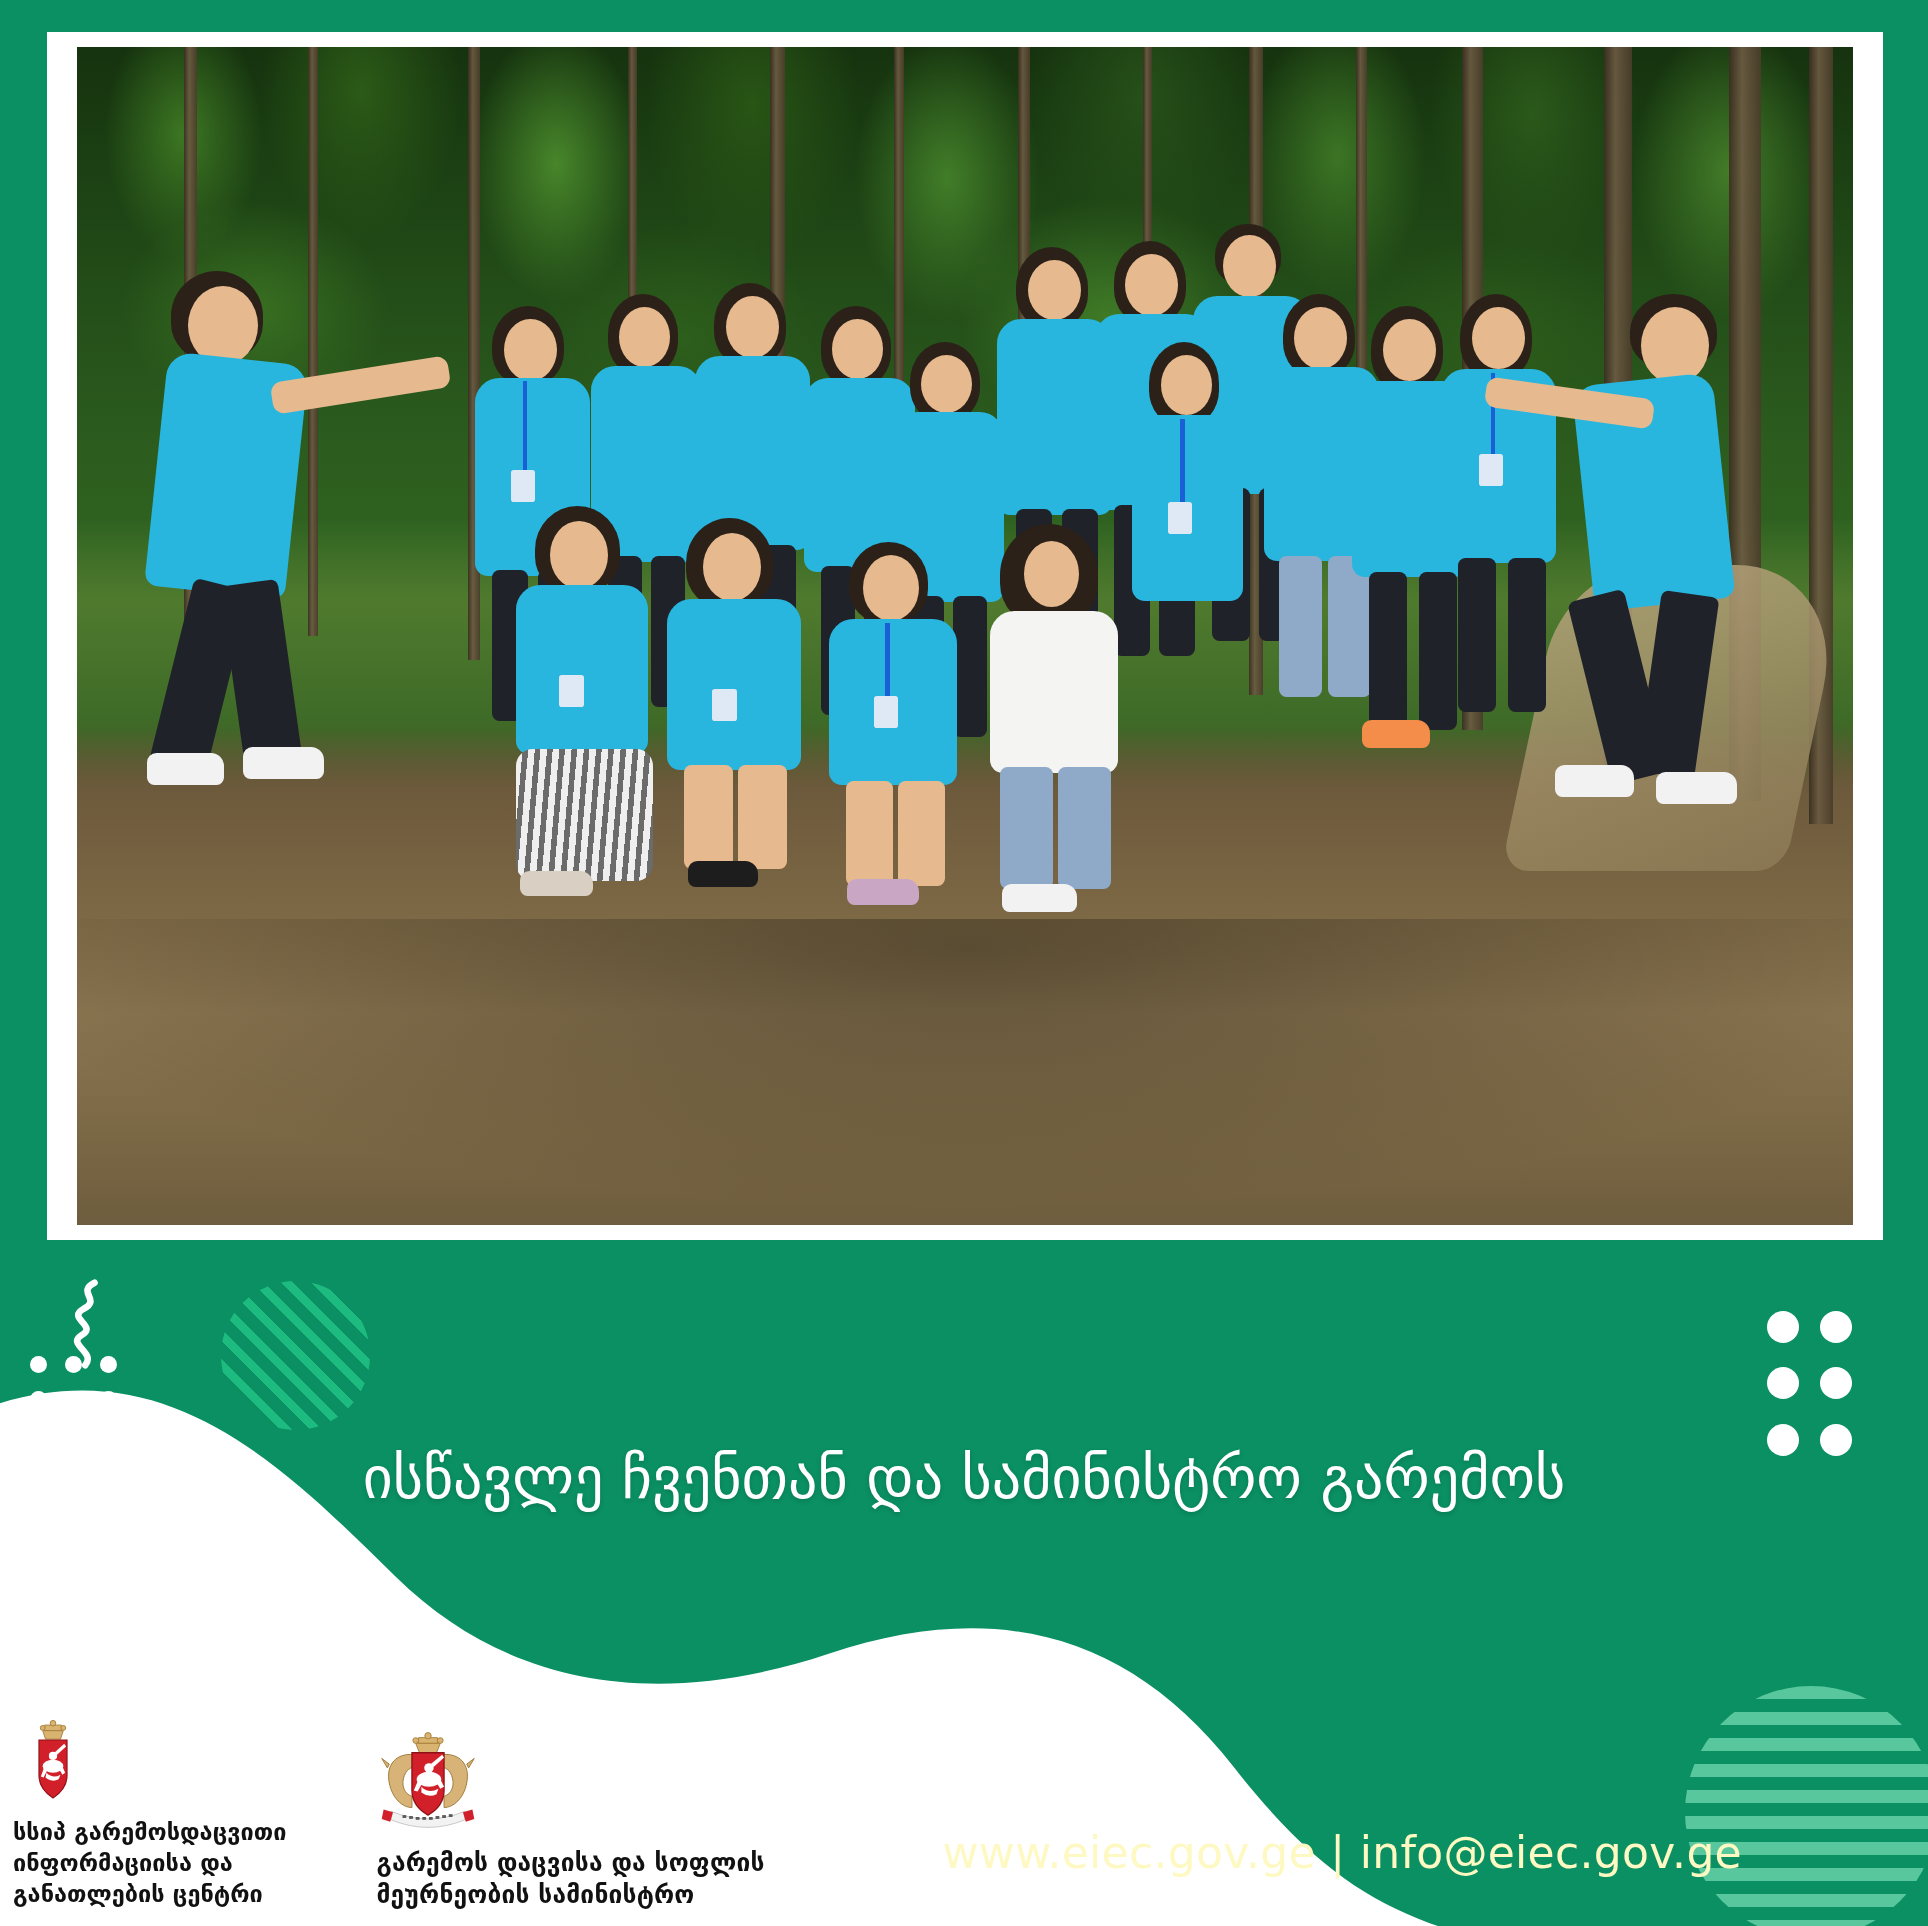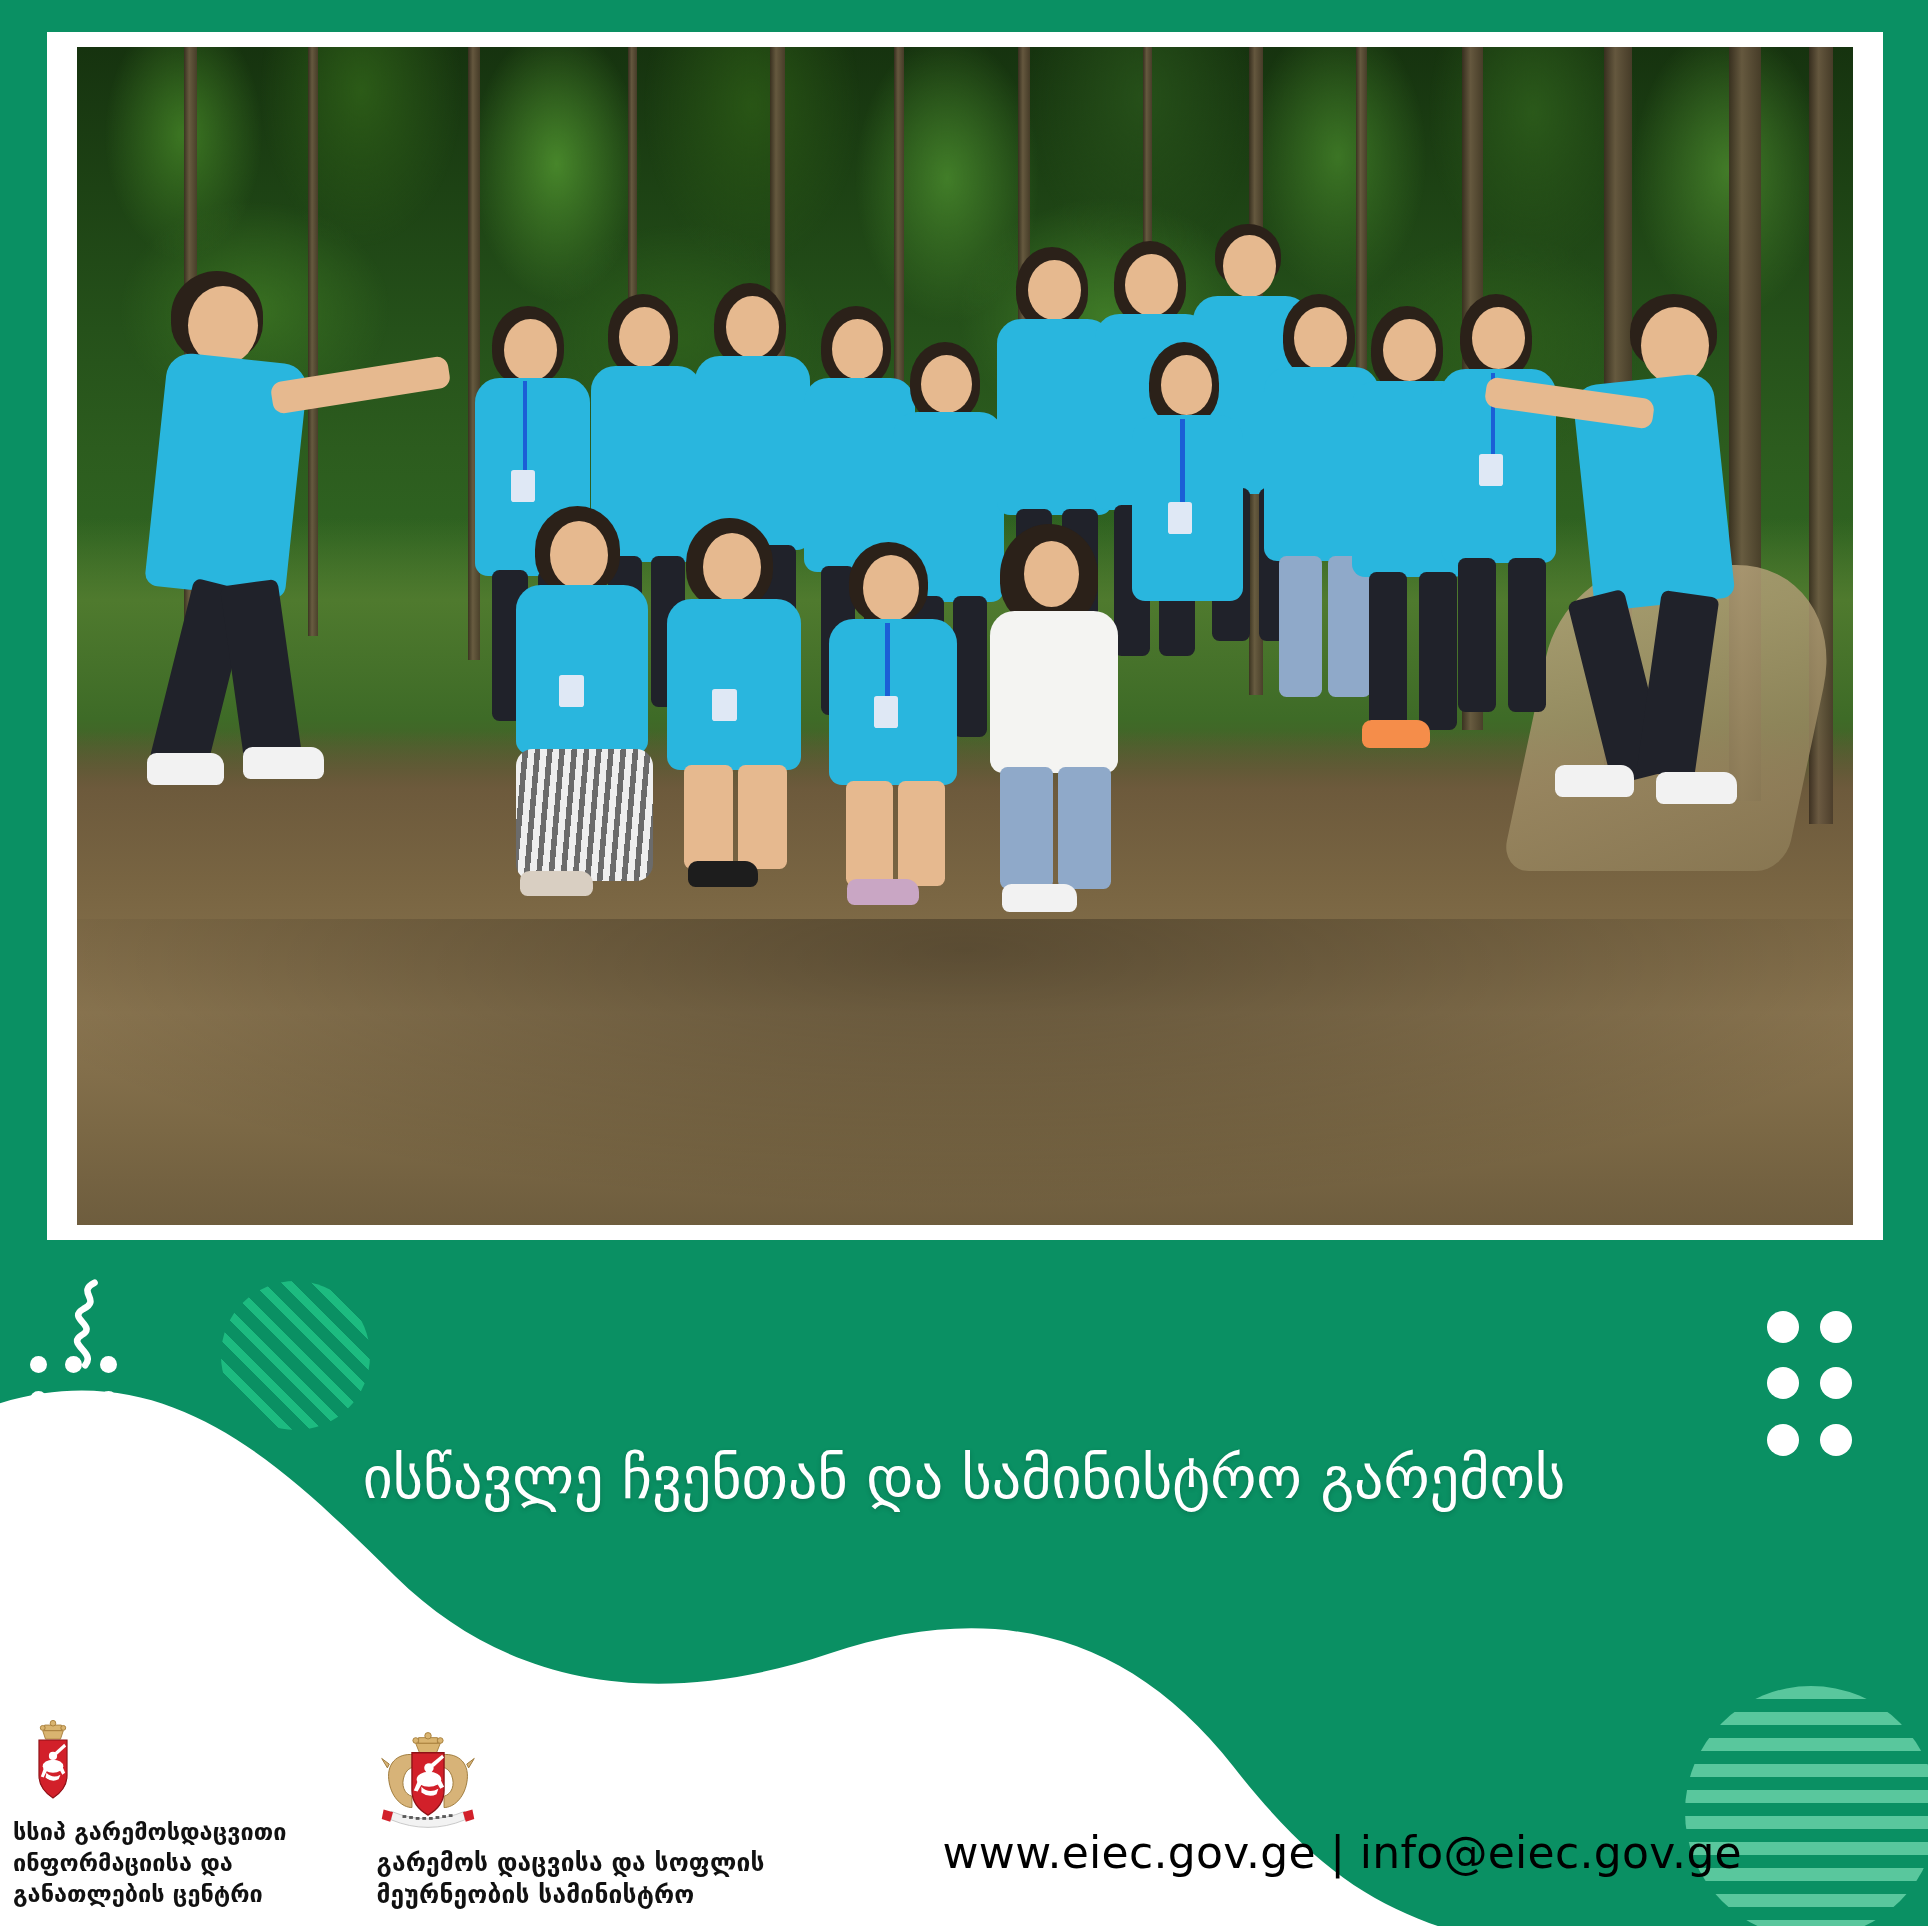--- a/index.html
+++ b/index.html
@@ -105,21 +105,21 @@
   
   .wave{ position:absolute; left:0; bottom:0; width:1582px; height:603px; }
 
   
   .footer-logos{ position:absolute; left:13px; bottom:17px; display:flex; align-items:flex-end; gap:90px; }
   .logo-block{ display:flex; flex-direction:column; align-items:flex-start; }
   .logo-caption{ color:#111; font-size:24.5px; font-weight:bold; line-height:1.28; margin-top:13px; letter-spacing:0.2px; }
   .logo-caption-2{ color:#111; font-size:23.5px; font-weight:bold; line-height:1.32; margin-top:11.3px; }
   .emblem1{ width:104px; height:102px; }
   .emblem2{ width:58px; height:87px; margin-left:11.3px; }
-  .contact{ position:absolute; right:186px; bottom:49px; color:#000000;
+  .contact{ position:absolute; right:186px; bottom:49px; color:#fef9c3;
     font-size:44px; font-weight:500; letter-spacing:0.3px; white-space:nowrap; }
 </style>
 </head>
 <body>
 
 <div class="poster">
 
   <div class="photo-frame">
     <div class="photo">
       <div class="forest"></div>

